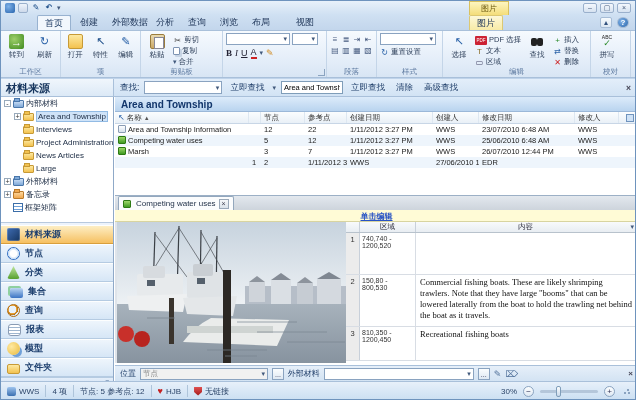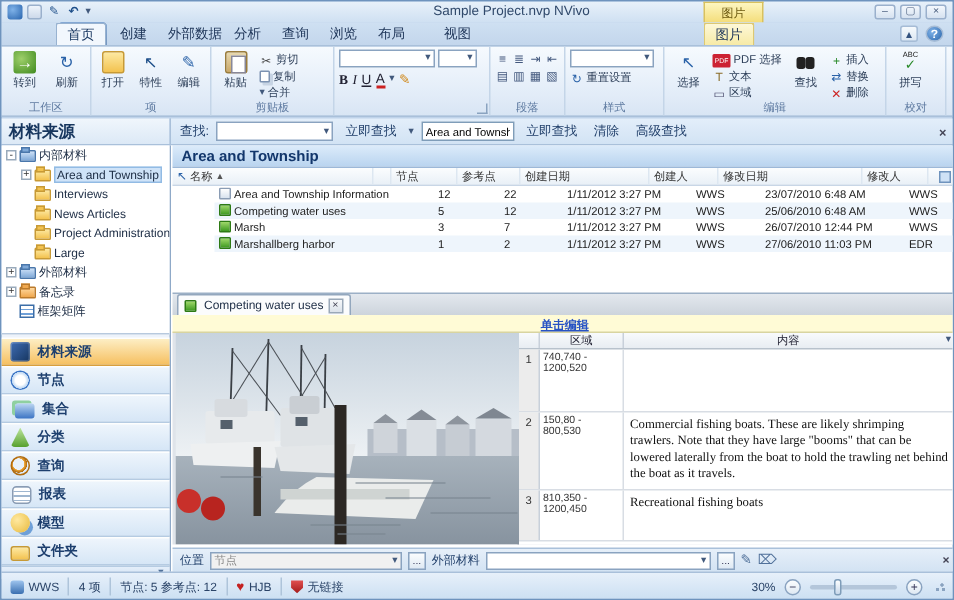--- a/index.html
+++ b/index.html
@@ -117,21 +117,21 @@
 
   
   .main{position:absolute;left:113px;top:96px;width:523px;height:284px;background:#fff;border-left:1px solid #fff;}
   .listcaption{height:15px;background:linear-gradient(#dcebfa,#b9d4ef);border-bottom:1px solid #9cb8d8;
     font-size:10px;font-weight:bold;color:#12366b;line-height:15px;padding-left:6px;}
   .lheader{display:grid;grid-template-columns:134px 12px 44px 42px 86px 46px 96px 44px 1fr;
     height:12px;background:linear-gradient(#fbfdfe,#e9f0f7);border-bottom:1px solid #c8d6e6;
     font-size:7.5px;color:#333;align-items:center;}
   .lheader>div{padding-left:3px;border-right:1px solid #dde7f1;height:100%;display:flex;align-items:center;gap:2px;}
   .lrow{display:grid;grid-template-columns:134px 12px 44px 42px 86px 46px 96px 44px 1fr;height:11px;
-    font-size:7.5px;color:#222;align-items:center;margin-left:28px;}
+    font-size:7.5px;color:#222;align-items:center;}
   .lrow>div{padding-left:3px;overflow:hidden;white-space:nowrap;}
   .lrow.alt{background:#eef5fc;}
   .itemic{width:8px;height:8px;border-radius:1px;display:inline-block;margin-right:2px;vertical-align:-1px;}
   .it-doc{background:linear-gradient(#fefefe,#d8e2ee);border:1px solid #8a9cb4;}
   .it-pic{background:linear-gradient(#9fd86a,#3f9a22);border:1px solid #2d7a14;}
   .sorticon{color:#555;font-size:6px;}
   .hgridic{width:8px;height:8px;background:#cfe2f6;border:1px solid #6f93bd;margin-left:auto;margin-right:2px;}
 
   
   .dtabs{position:absolute;left:0;top:98px;width:523px;height:15px;background:linear-gradient(#e3e8ee,#cdd4dc);border-top:1px solid #9cb0c6;display:flex;align-items:flex-end;padding-left:3px;}
@@ -181,21 +181,20 @@
 <body>
 
 <div class="titlebar">
   <div class="qat">
     <span class="qi qi-app"></span>
     <span class="qi qi-save"></span>
     <span class="qi qi-pen">✎</span>
     <span class="qi qi-undo">↶</span>
     <span class="da">▾</span>
   </div>
-  <div class="title">Sample Project.nvp  NVivo</div>
   <div class="ctxhead">图片</div>
   <div class="winbtns">
     <span class="winbtn">–</span>
     <span class="winbtn">▢</span>
     <span class="winbtn">×</span>
   </div>
 </div>
 
 <div class="tabrow">
   <span class="tab tab-file" style="left:4px">文件</span>
@@ -397,26 +396,26 @@
       <span class="tlabel">Area and Township</span>
     </div>
     <div class="trow lvl1">
       <span class="exp none"></span>
       <span class="folder"></span>
       <span class="tlabel">Interviews</span>
     </div>
     <div class="trow lvl1">
       <span class="exp none"></span>
       <span class="folder"></span>
-      <span class="tlabel">News Articles</span>
+      <span class="tlabel">Project Administration</span>
     </div>
     <div class="trow lvl1">
       <span class="exp none"></span>
       <span class="folder"></span>
-      <span class="tlabel">Project Administration</span>
+      <span class="tlabel">News Articles</span>
     </div>
     <div class="trow lvl1">
       <span class="exp none"></span>
       <span class="folder"></span>
       <span class="tlabel">Large</span>
     </div>
     <div class="trow">
       <span class="exp">+</span>
       <span class="folder blue"></span>
       <span class="tlabel">外部材料</span>
@@ -436,26 +435,26 @@
   <div class="navbtns">
     <div class="navbtn sel">
       <span class="nicon ni-sources"></span>
       <span>材料来源</span>
     </div>
     <div class="navbtn">
       <span class="nicon ni-nodes"></span>
       <span>节点</span>
     </div>
     <div class="navbtn">
+      <span class="nicon ni-class"></span>
+      <span>分类</span>
+    </div>
+    <div class="navbtn">
       <span class="nicon ni-coll"></span>
       <span>集合</span>
-    </div>
-    <div class="navbtn">
-      <span class="nicon ni-class"></span>
-      <span>分类</span>
     </div>
     <div class="navbtn">
       <span class="nicon ni-query"></span>
       <span>查询</span>
     </div>
     <div class="navbtn">
       <span class="nicon ni-report"></span>
       <span>报表</span>
     </div>
     <div class="navbtn">
@@ -518,21 +517,20 @@
     <div></div>
     <div>3</div>
     <div>7</div>
     <div>1/11/2012 3:27 PM</div>
     <div>WWS</div>
     <div>26/07/2010 12:44 PM</div>
     <div>WWS</div>
     <div></div>
   </div>
   <div class="lrow alt">
-    <div><span class="itemic it-pic"></span><span>Marshallberg harbor</span></div>
     <div></div>
     <div>1</div>
     <div>2</div>
     <div>1/11/2012 3:27 PM</div>
     <div>WWS</div>
     <div>27/06/2010 11:03 PM</div>
     <div>EDR</div>
     <div></div>
   </div>
 

